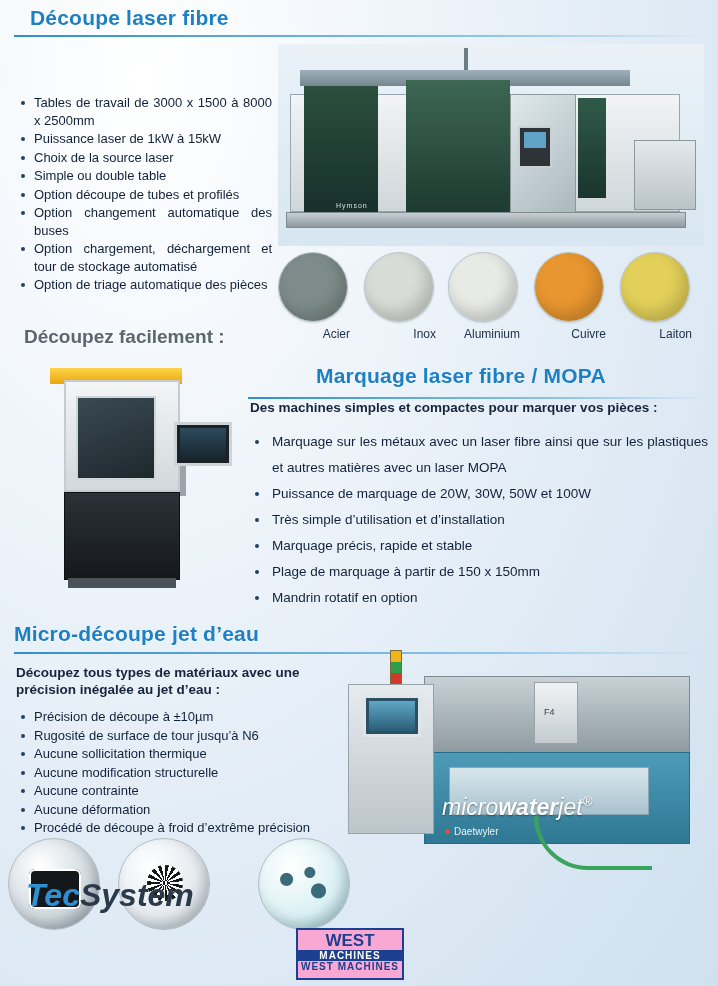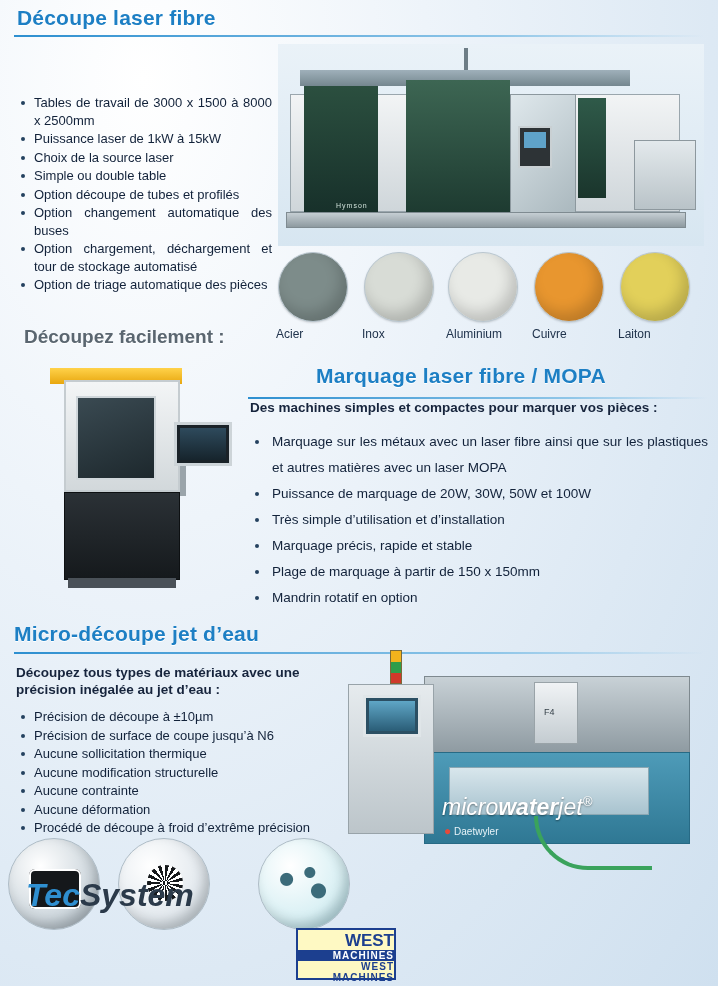--- a/index.html
+++ b/index.html
@@ -51,21 +51,21 @@
   ul.bullets li:before {
     content:"";
     position:absolute;
     left:5px; top:7px;
     width:4px; height:4px;
     background:#24415f;
     border-radius:50%;
   }
 
   
-  #sec-laser-title { position:absolute; left:17px; top:6px; width:340px; }
+  #sec-laser-title { position:absolute; left:30px; top:6px; width:340px; }
   #sec-laser-rule  { position:absolute; left:14px; top:32px; width:690px; }
 
   #laser-lead  { position:absolute; left:16px; top:48px; width:250px; }
   #laser-list  { position:absolute; left:16px; top:88px; width:256px; }
 
   
   #laser-photo {
     position:absolute; left:278px; top:44px; width:426px; height:202px;
     background:linear-gradient(#eaf2f8,#d7e6f1);
     overflow:hidden;
@@ -119,21 +119,21 @@
     position:absolute; left:22px; top:26px; width:330px; height:16px;
     background:linear-gradient(#9fb0ba,#75878f);
   }
   .mach-pipe {
     position:absolute; left:186px; top:4px; width:4px; height:26px;
     background:#6d7d86;
   }
 
   
   #materials { position:absolute; left:276px; top:252px; width:430px; height:98px; }
-  .mat { position:absolute; top:0; width:74px; text-align:left; }
+  .mat { position:absolute; top:0; width:74px; text-align:right; }
   .mat .disc {
     width:70px; height:70px; border-radius:50%;
     border:1px solid #b9c6cf;
     margin:0 auto;
     box-shadow:inset -6px -8px 14px rgba(0,0,0,.18), 0 1px 2px rgba(0,0,0,.15);
   }
   .mat .lbl { font-size:12px; margin-top:5px; color:#20334c; }
 
   
   #decoupez-facile {
@@ -289,23 +289,23 @@
   }
 
   
   #footer-brand {
     position:absolute; left:26px; top:877px;
     font-size:32px; font-weight:bold; font-style:italic;
     color:#2b3a4a;
   }
   #footer-brand .accent { color:#2f8fd0; }
   #footer-logo {
-    position:absolute; left:296px; top:928px; width:100px; height:52px;
-    background:#fef9c3; border:2px solid #1c3f8f;
-    text-align:right;
+    position:absolute; left:296px; top:928px; width:108px; height:52px;
+    background:#f9a8d4; border:2px solid #1c3f8f;
+    text-align:center;
   }
   #footer-logo .l1 { font-size:17px; font-weight:bold; color:#1c3f8f; line-height:18px; margin-top:2px;}
   #footer-logo .l2 { font-size:10px; font-weight:bold; color:#ffffff; background:#1c3f8f; letter-spacing:1px;}
   #footer-logo .l3 { font-size:10px; font-weight:bold; color:#1c3f8f; letter-spacing:1px; }
 </style>
 </head>
 <body>
 
 <div class="page">
 
@@ -387,21 +387,21 @@
     <div class="mk-base"></div>
     <div class="mk-feet"></div>
   </div>
 
   <div id="sec-jet-title" class="sect-title">Micro-découpe jet d’eau</div>
   <div id="sec-jet-rule" class="rule"></div>
   <div id="jet-lead" class="lead">Découpez tous types de matériaux avec une précision inégalée au jet d’eau :</div>
 
   <ul id="jet-list" class="bullets">
     <li>Précision de découpe à ±10µm</li>
-    <li>Précision de surface de coupe jusqu’à N6</li>
+    <li>Rugosité de surface de tour jusqu’à N6</li>
     <li>Aucune sollicitation thermique</li>
     <li>Aucune modification structurelle</li>
     <li>Aucune contrainte</li>
     <li>Aucune déformation</li>
     <li>Procédé de découpe à froid d’extrême précision</li>
   </ul>
 
   <div id="jet-photo">
     <div class="wj-light"></div>
     <div class="wj-frame"></div>

